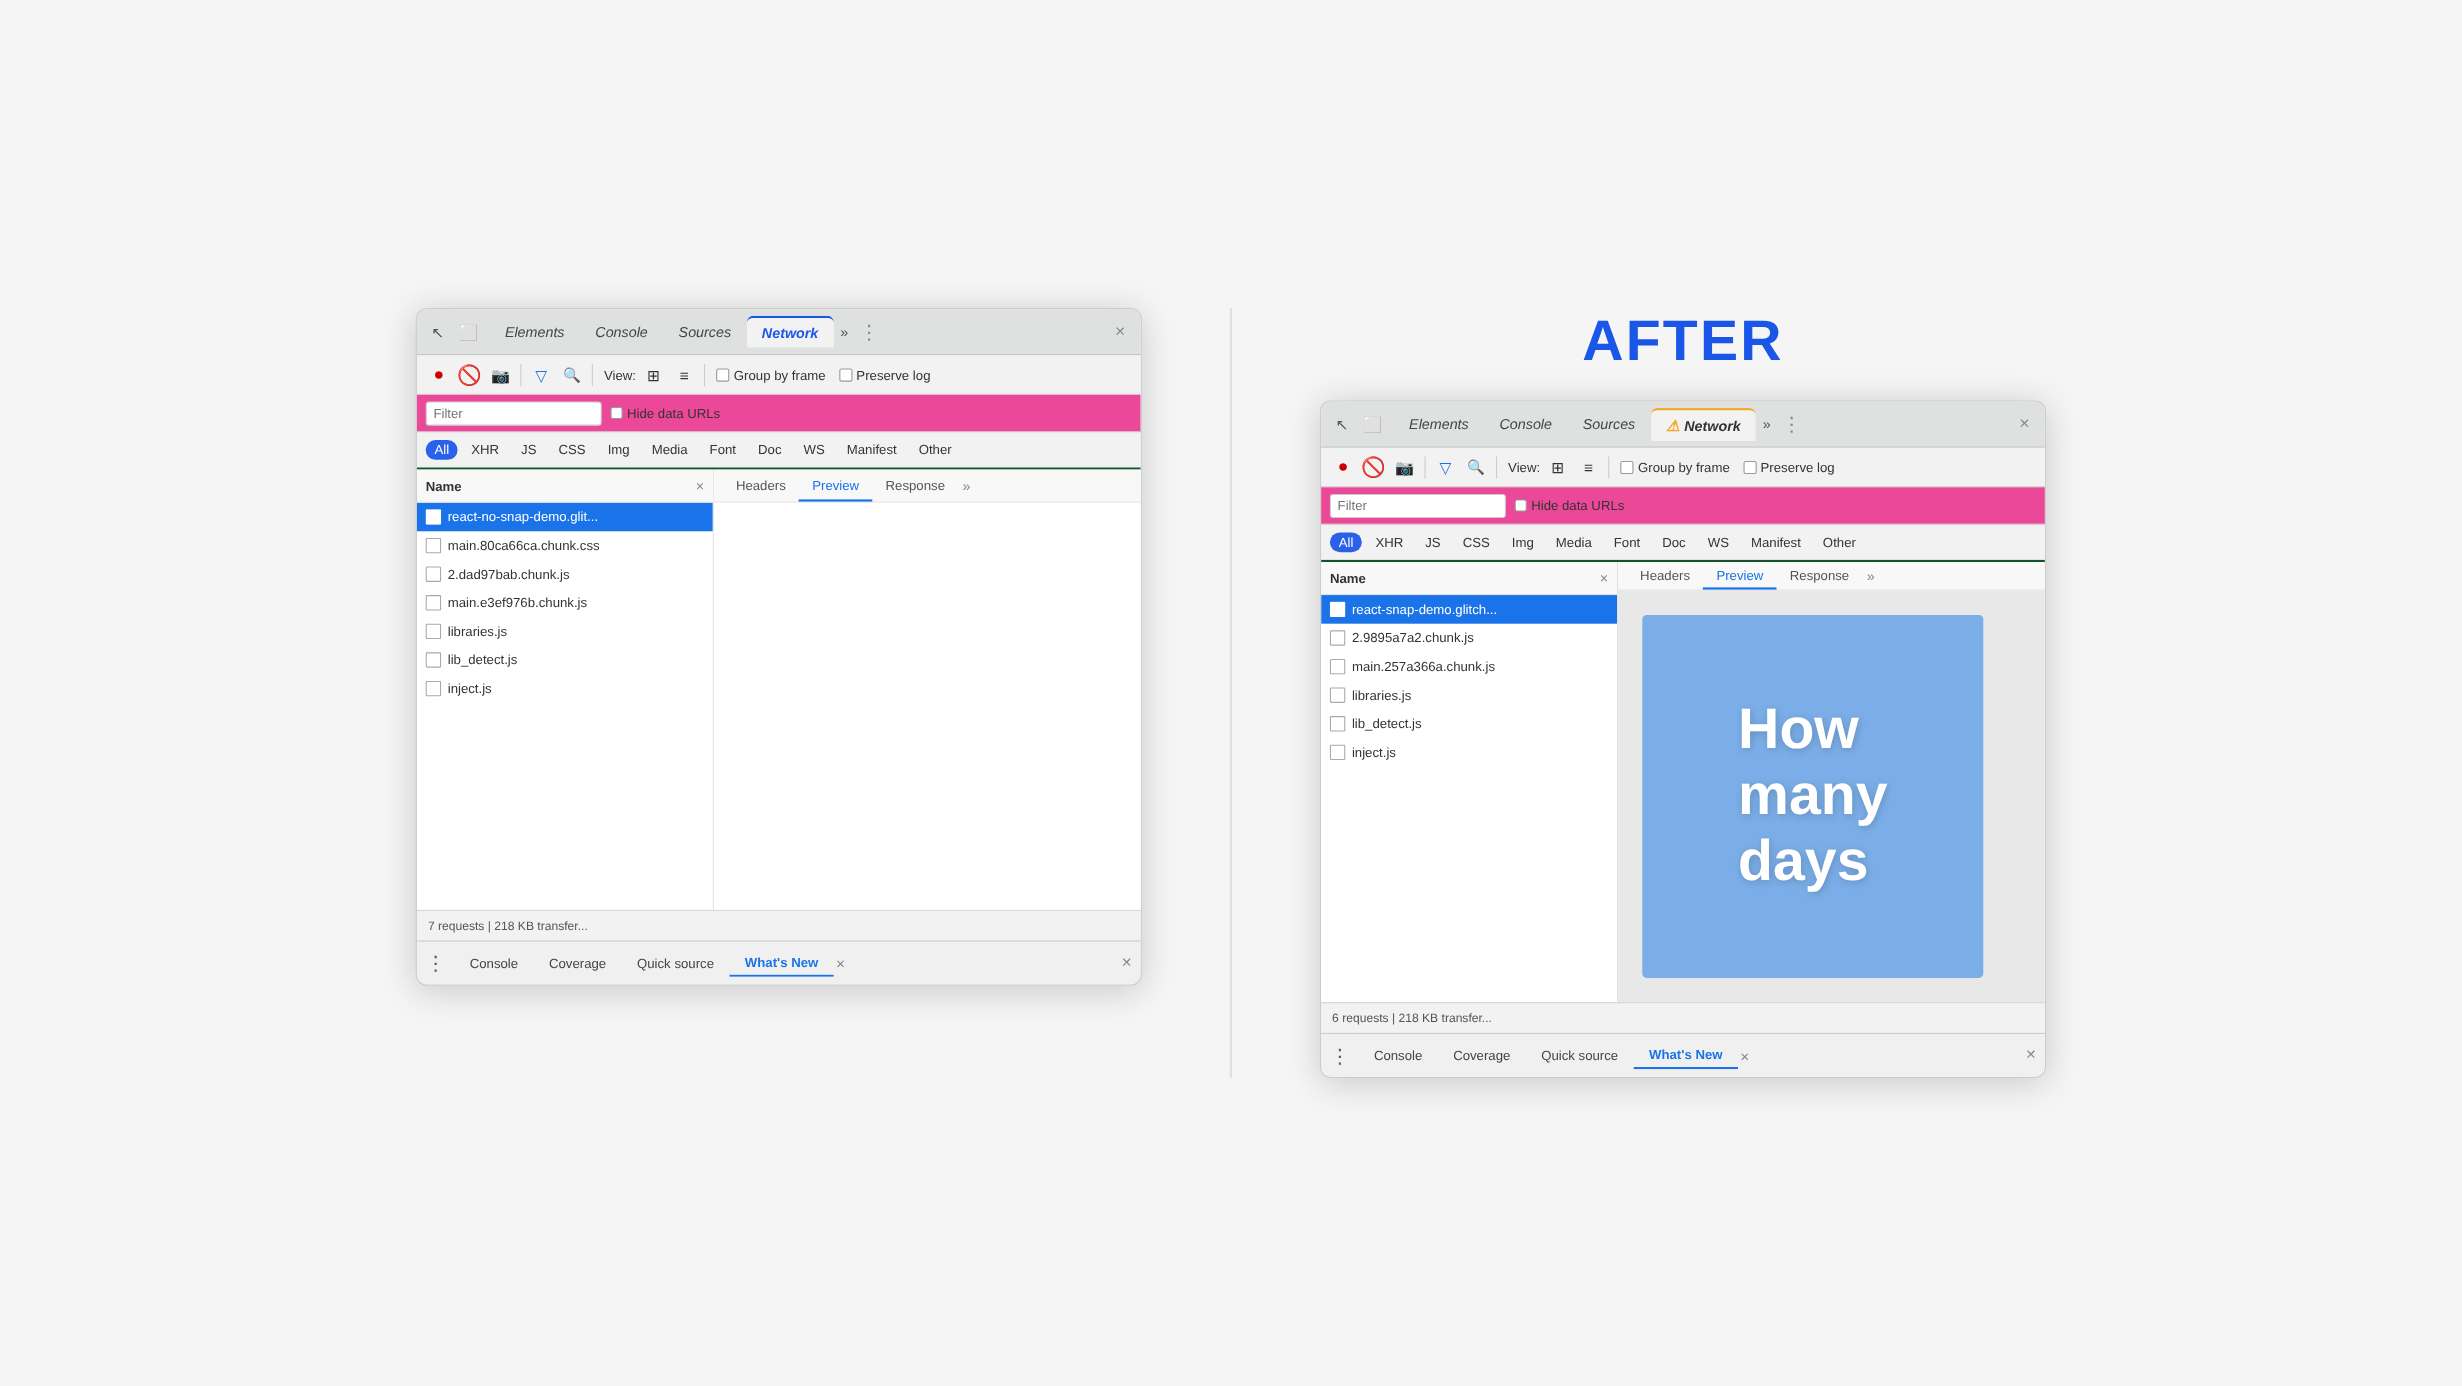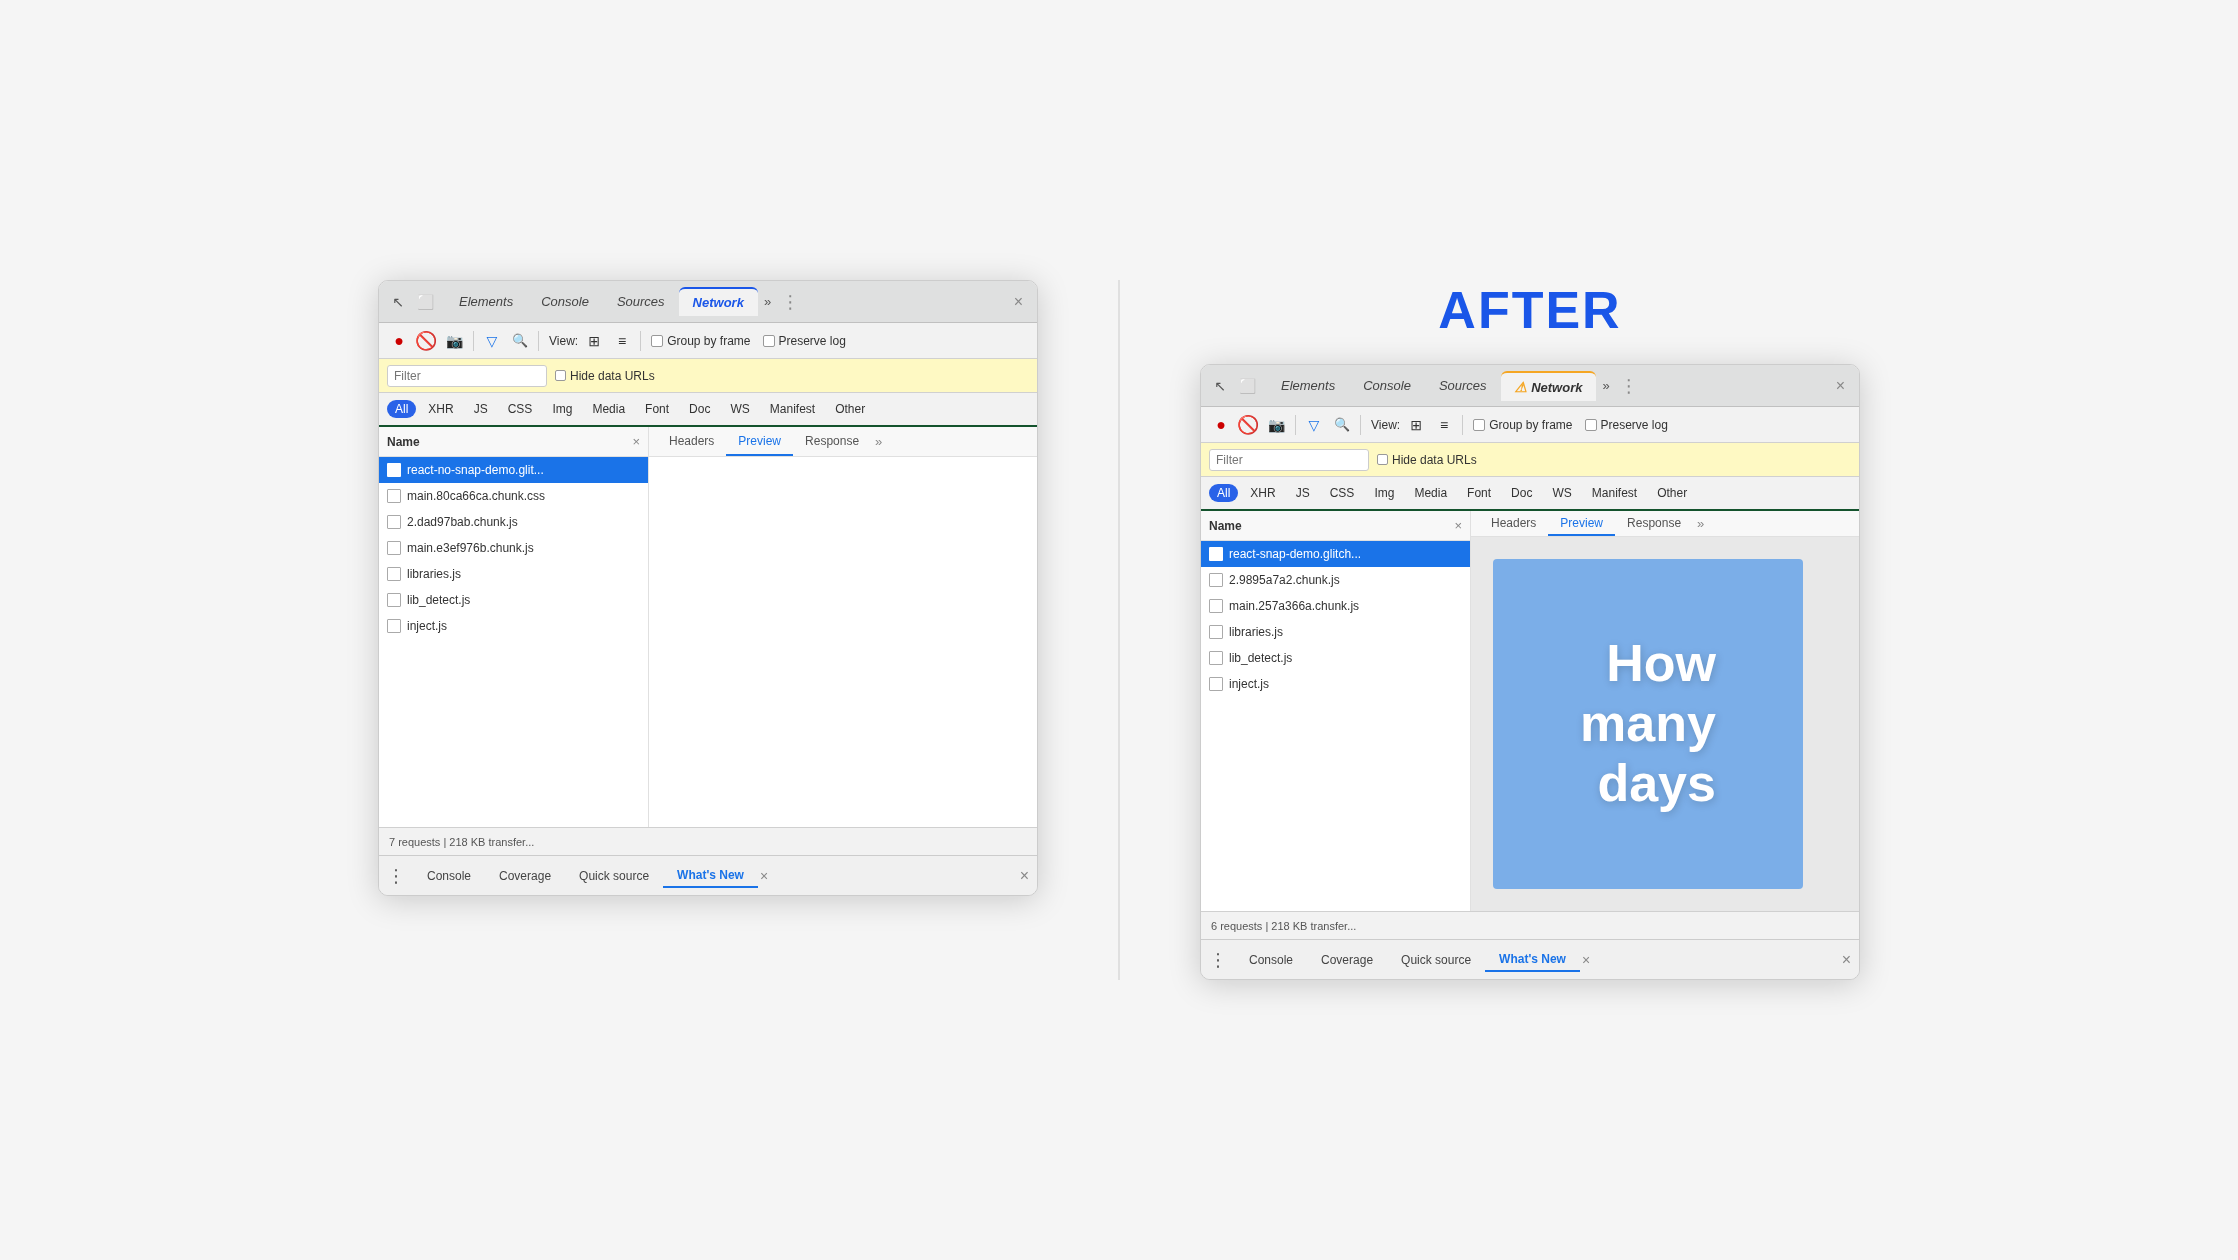--- a/index.html
+++ b/index.html
@@ -151,21 +151,21 @@
       border-radius: 2px;
     }
     .toolbar-checkbox-label {
       font-size: 12px;
       color: #333;
     }
     
     .filter-bar {
       display: flex;
       align-items: center;
-      background: #fef9c3;
+      background: #ec4899;
       padding: 4px 8px;
       height: 34px;
       border-bottom: 1px solid #d0d0d0;
       gap: 8px;
     }
     .filter-input {
       width: 160px;
       height: 22px;
       border: 1px solid #ccc;
       border-radius: 3px;
@@ -320,21 +320,21 @@
       display: flex;
       align-items: center;
       justify-content: center;
       margin: 12px;
       border-radius: 4px;
     }
     .preview-text {
       color: white;
       font-size: 52px;
       font-weight: 900;
-      text-align: right;
+      text-align: left;
       line-height: 1.15;
       text-shadow: 1px 2px 8px rgba(0,0,0,0.18);
     }
     
     .status-bar {
       height: 28px;
       background: #f2f2f2;
       border-top: 1px solid #d0d0d0;
       display: flex;
       align-items: center;

